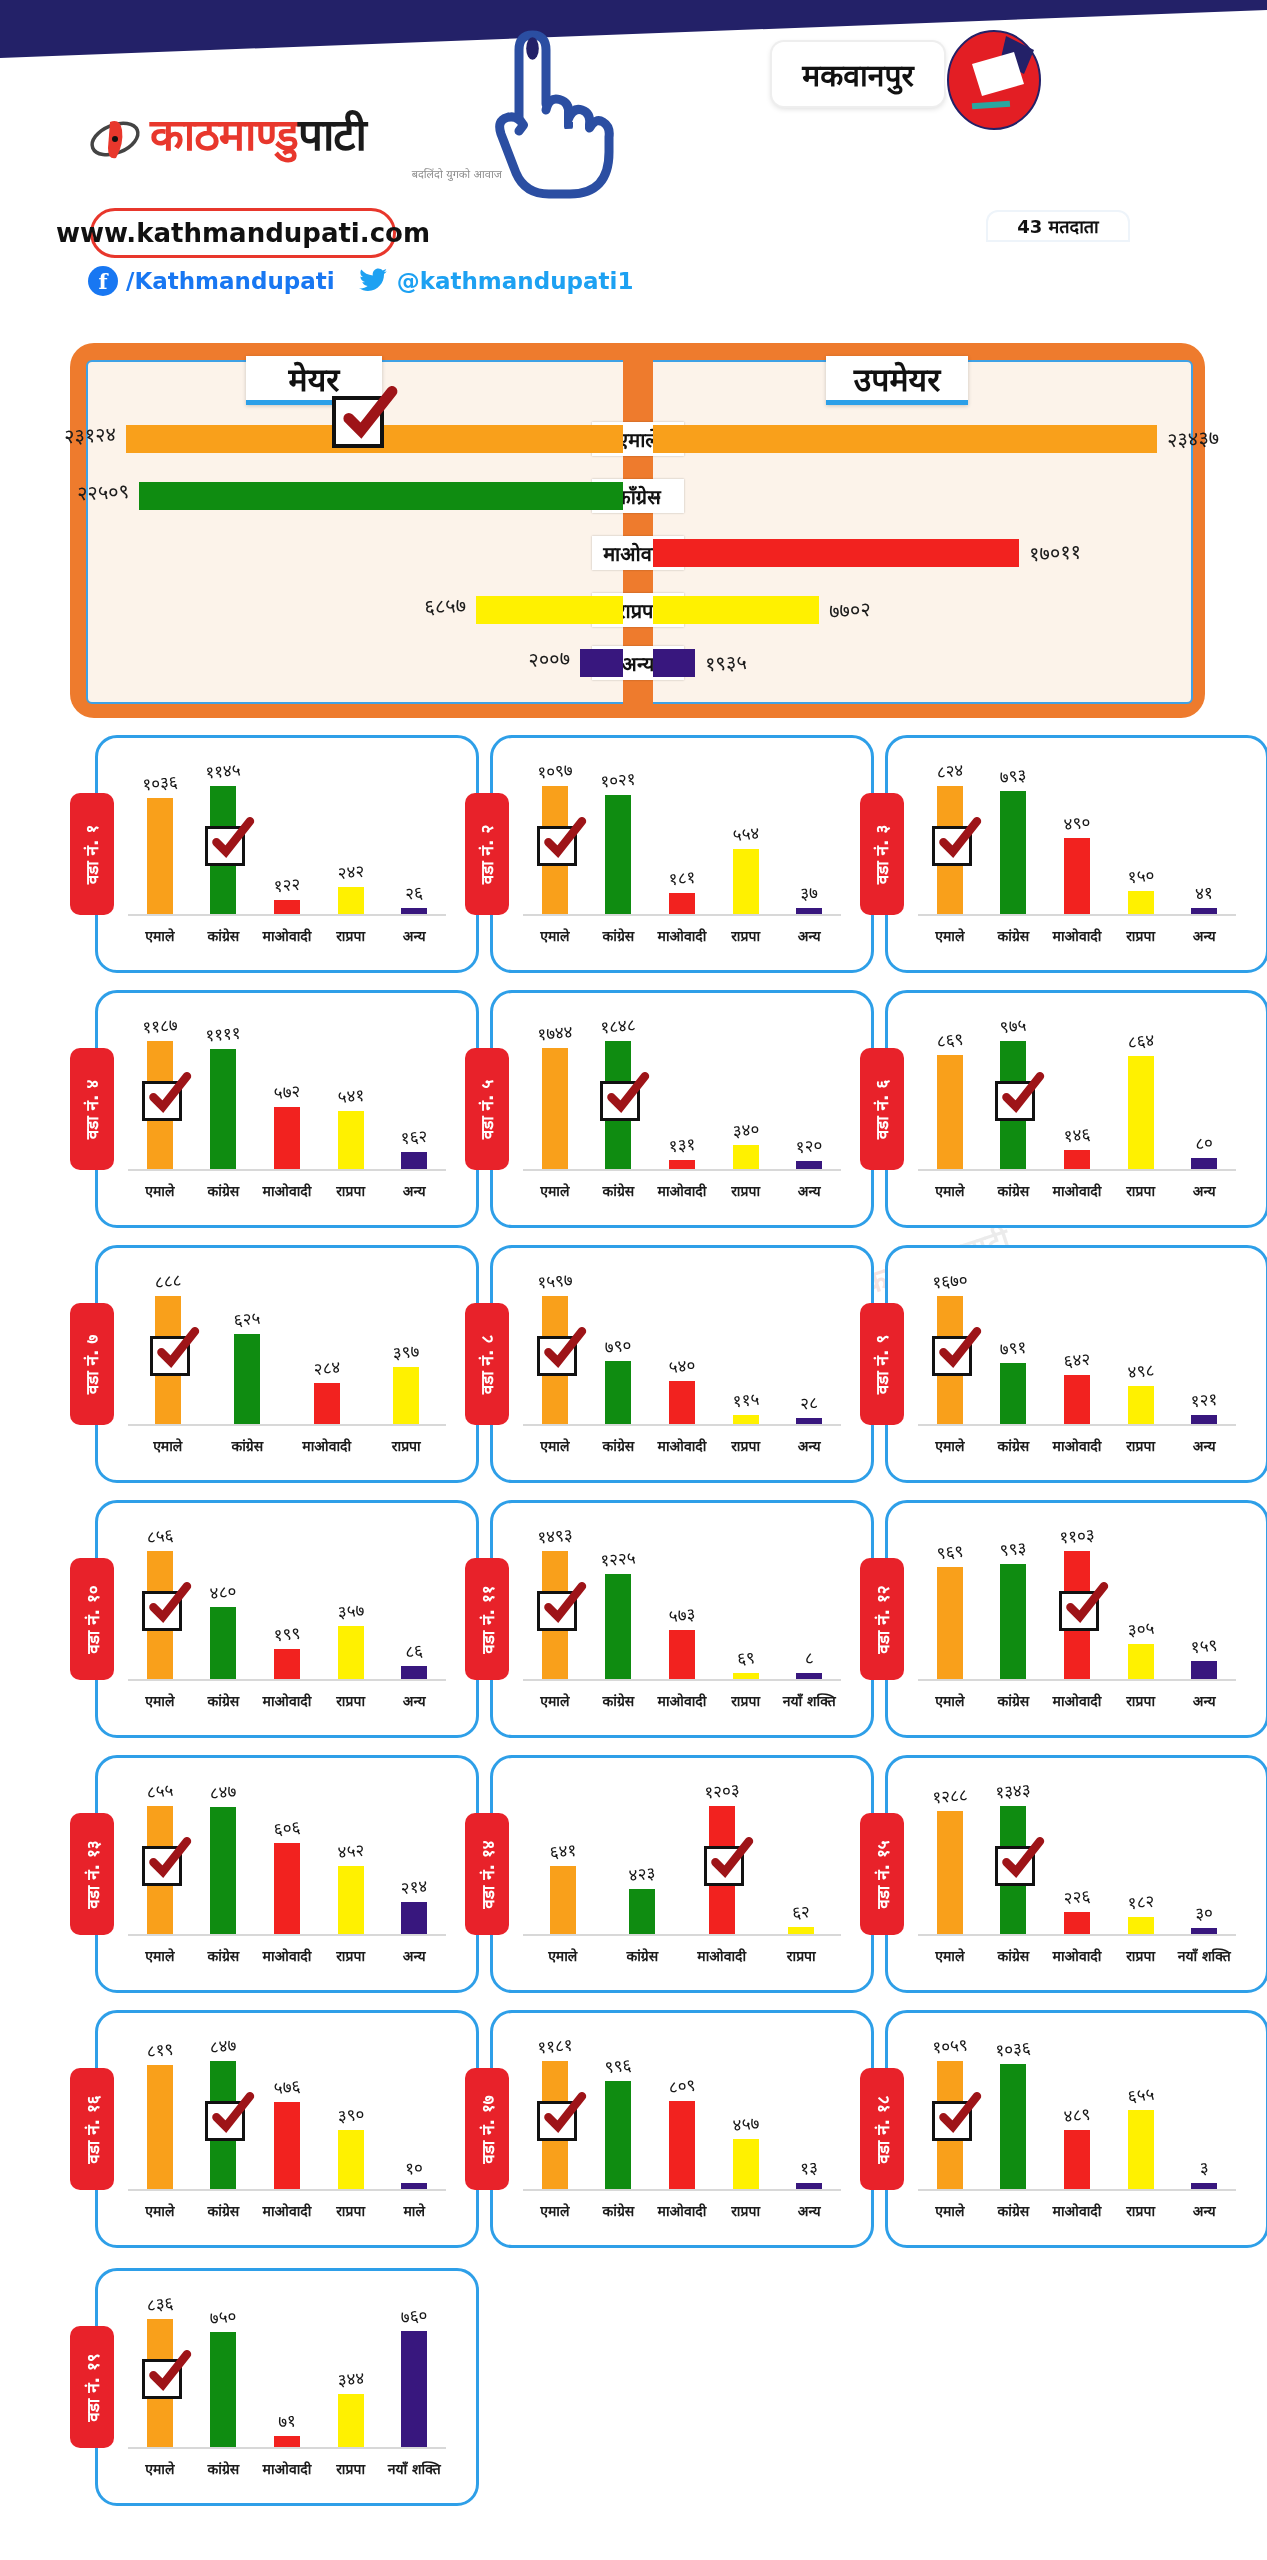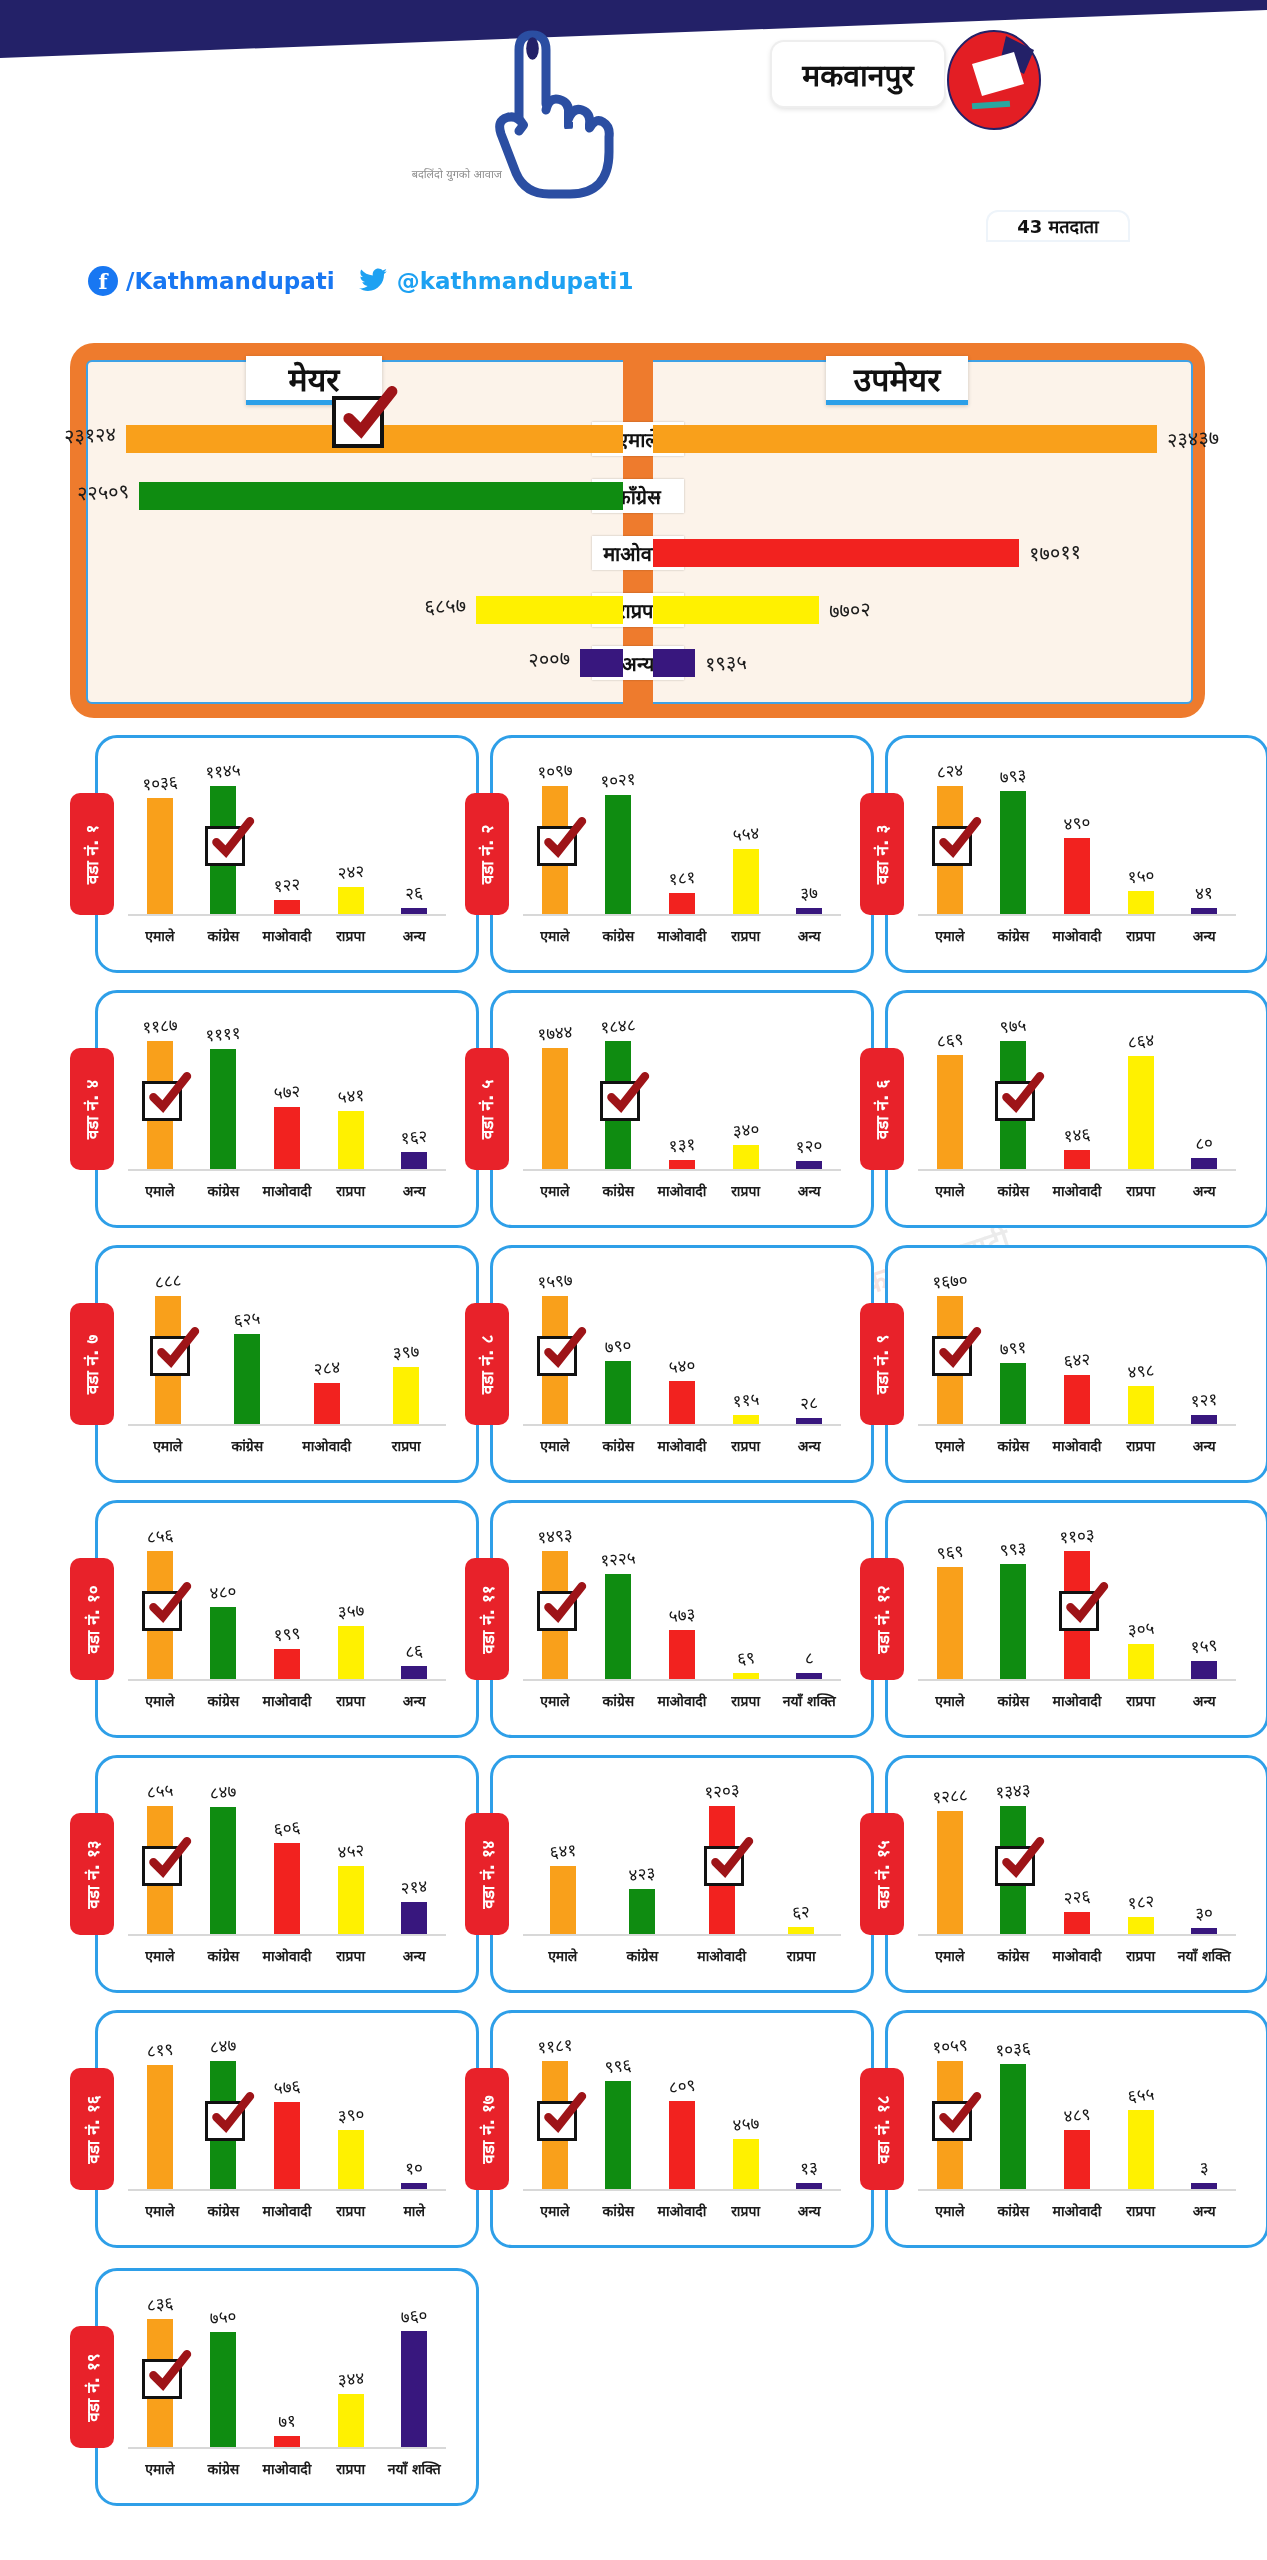--- a/index.html
+++ b/index.html
@@ -67,22 +67,33 @@
   .watermark{z-index:0;font-size:30px;font-weight:bold;opacity:.14;white-space:nowrap;}
   .watermark .w1{color:#C0392B;} .watermark .w2{color:#777;}
 </style>
 </head>
 <body>
 
 <div id="app">
 
   <div class="abs top-band"></div>
 
+  <div class="abs brand-row">
+    <span style="margin-right:8px;">
+      <svg width="54" height="54" viewBox="0 0 54 54">
+        <ellipse cx="27" cy="27" rx="24" ry="14" fill="none" stroke="#444" stroke-width="3.5" transform="rotate(-22 27 27)"></ellipse>
+        <path d="M22 10 q10 -4 12 8 q2 14 -6 28 q-8 2 -8 -10 z" fill="#E8372C"></path>
+        <circle cx="27" cy="27" r="3" fill="#111"></circle>
+      </svg>
+    </span>
+    <span class="brand-text"><span class="brand-red">काठमाण्डु</span><span class="brand-black">पाटी</span></span>
+  </div>
   <div class="abs brand-tagline">बदलिंदो युगको आवाज</div>
 
+  <div class="abs website-pill">www.kathmandupati.com</div>
 
   <div class="abs social-row">
     <span class="fb-badge">f</span>
     <span class="fb-handle">/Kathmandupati</span>
     <span style="margin-left:14px;display:flex;">
       <svg width="32" height="30" viewBox="0 0 32 30">
         <path fill="#1DA1F2" d="M30 5.2c-1 .5-2.1.8-3.2 1 1.2-.7 2-1.9 2.4-3.2-1.1.7-2.3 1.1-3.6 1.4C24.5 3.2 23 2.5 21.3 2.5c-3.1 0-5.6 2.5-5.6 5.6 0 .4 0 .9.1 1.3-4.7-.2-8.8-2.5-11.6-5.9-.5.9-.8 1.9-.8 2.9 0 2 1 3.7 2.5 4.7-.9 0-1.8-.3-2.5-.7v.1c0 2.7 1.9 5 4.5 5.5-.5.1-1 .2-1.5.2-.4 0-.7 0-1.1-.1.7 2.2 2.8 3.9 5.3 3.9-1.9 1.5-4.4 2.4-7 2.4-.5 0-.9 0-1.4-.1 2.5 1.6 5.5 2.6 8.7 2.6 10.4 0 16.1-8.6 16.1-16.1v-.7c1.1-.8 2.1-1.8 2.8-2.9z"></path>
       </svg>
     </span>
     <span class="tw-handle">@kathmandupati1</span>

